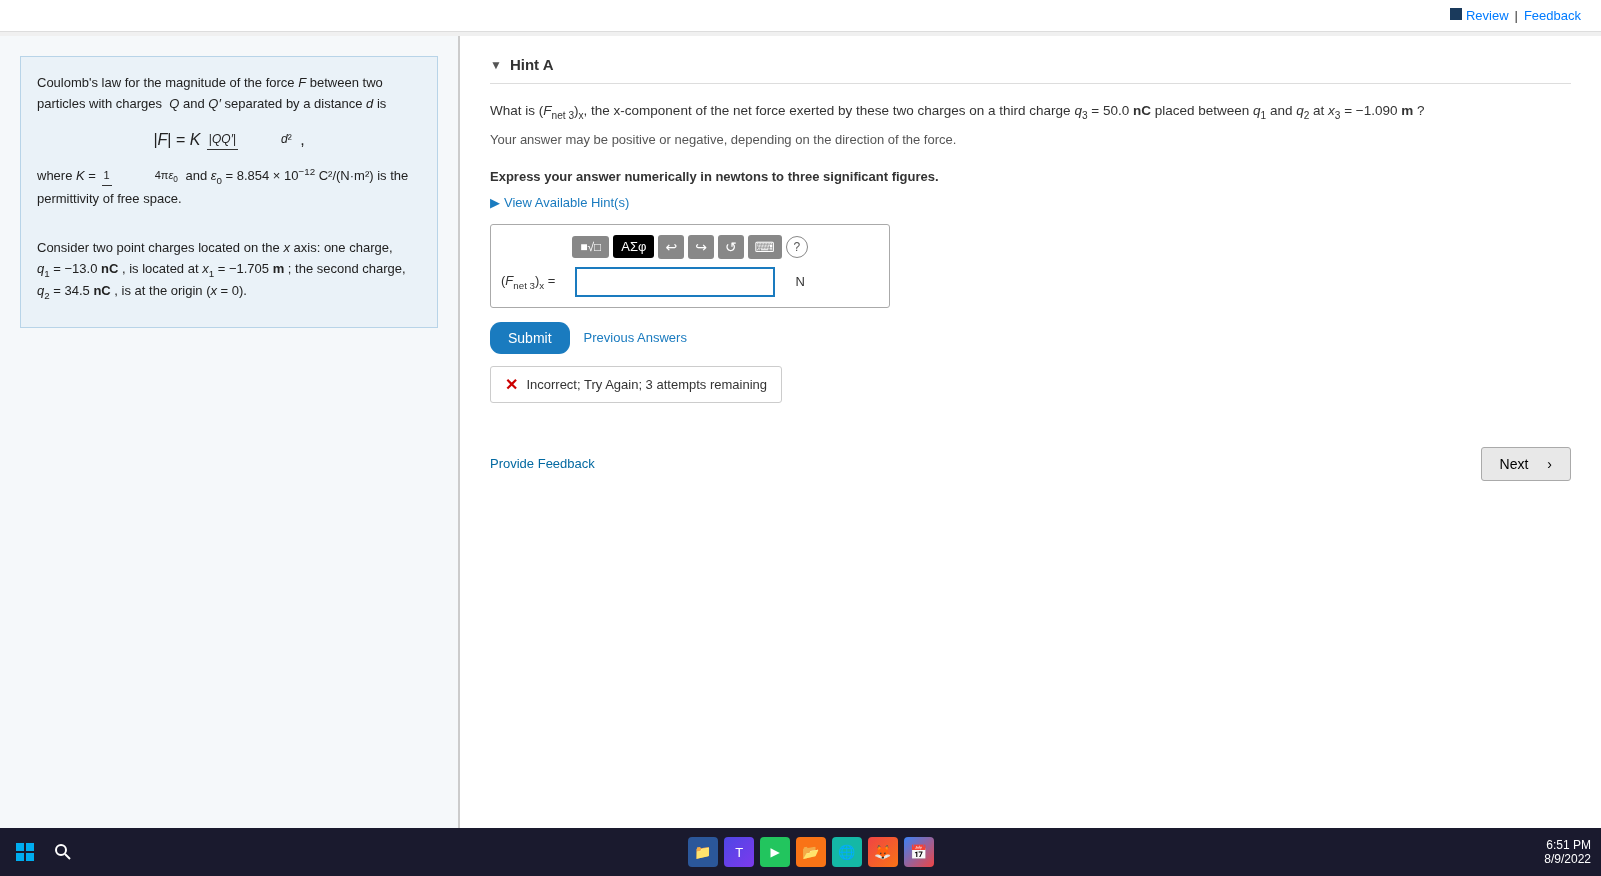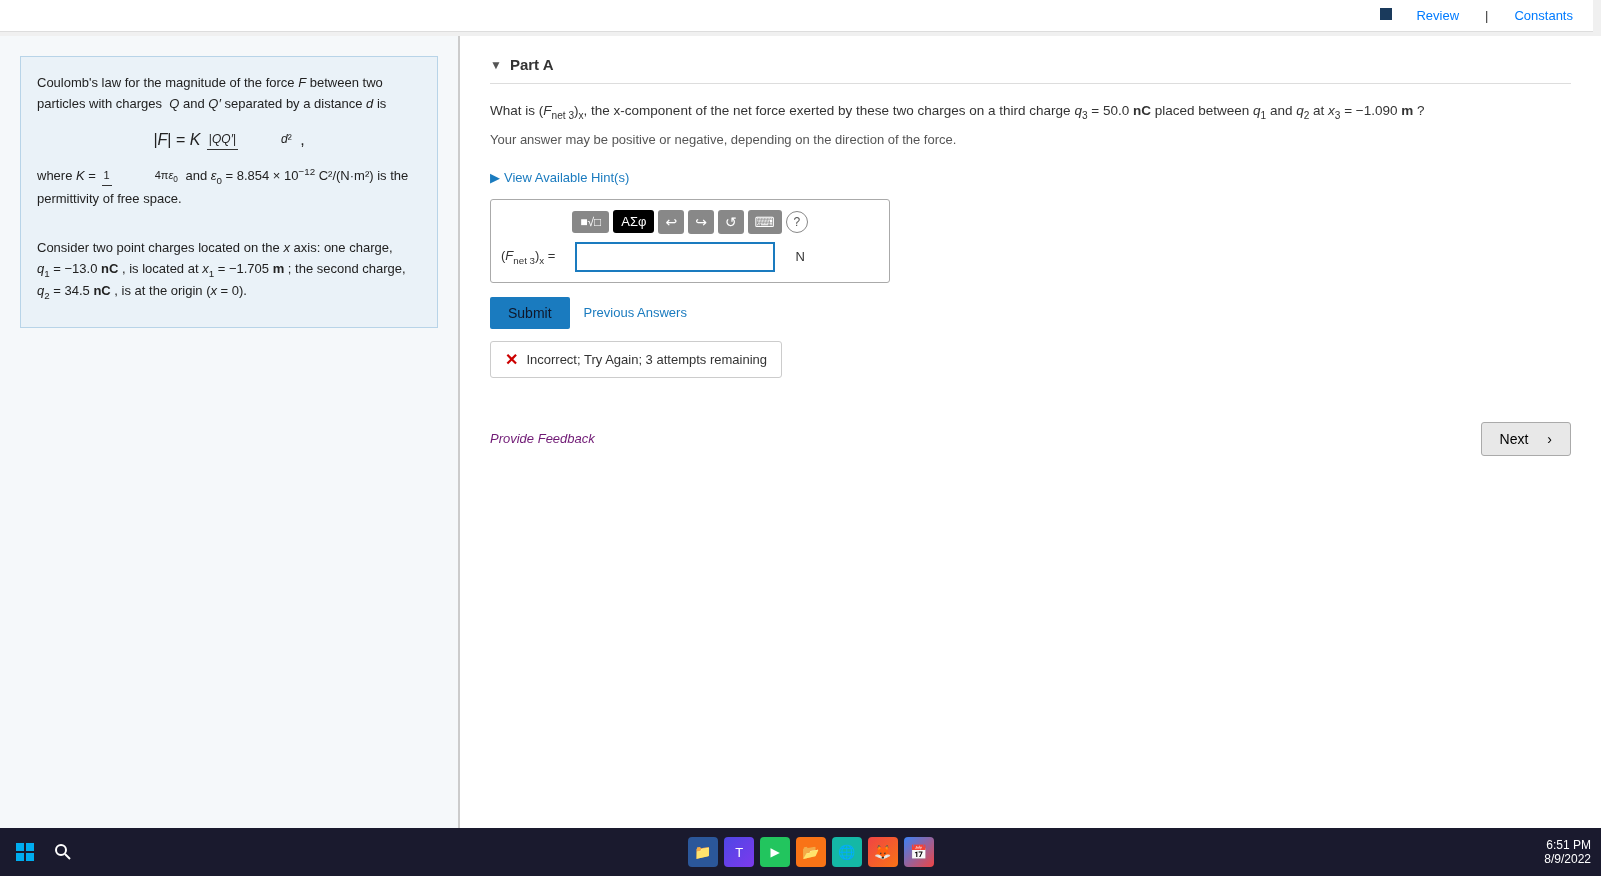--- a/index.html
+++ b/index.html
@@ -1,24 +1,23 @@
 <!DOCTYPE html>
 <html><head>
   <meta charset="utf-8">
   <style>
     * { box-sizing: border-box; margin: 0; padding: 0; }
     body { font-family: Arial, sans-serif; font-size: 14px; background: #f0f0f0; overflow-x: hidden; }
 
     .top-bar {
-      position: fixed; top: 0; right: 8px; left: 0;
+      position: fixed; top: 0; right: 0; left: 0;
       background: white; z-index: 100;
       display: flex; justify-content: flex-end;
       padding: 8px 20px; border-bottom: 1px solid #ddd;
       font-size: 13px;
-      gap: 20px;
     }
     .top-bar a { color: #007bff; text-decoration: none; }
     .top-bar .separator { margin: 0 6px; color: #333; }
     .review-icon { display: inline-block; width: 12px; height: 12px; background: #1a3a5c; margin-right: 4px; vertical-align: middle; }
 
     .main-container {
       display: flex;
       margin-top: 36px;
       min-height: calc(100vh - 36px - 48px);
     }
@@ -101,38 +100,38 @@
       border: 2px solid #1a7bbf;
       padding: 5px 8px;
       font-size: 14px;
       width: 200px;
       outline: none;
     }
     .unit-label { font-size: 13px; color: #333; }
 
     .submit-row { display: flex; align-items: center; gap: 14px; margin-bottom: 12px; }
     .submit-btn {
-      background: #1a7bbf; color: #0f172a; border: none;
-      padding: 8px 18px; font-size: 14px; cursor: pointer; border-radius: 2px;
+      background: #1a7bbf; color: #ffffff; border: none;
+      padding: 8px 18px; font-size: 14px; cursor: pointer; border-radius: 11px;
     }
     .previous-answers-link { color: #1a7bbf; text-decoration: none; font-size: 13px; cursor: pointer; }
 
     .error-box {
       display: inline-flex; align-items: center; gap: 8px;
       border: 1px solid #ccc; border-radius: 3px;
       background: #fff; padding: 8px 14px;
       font-size: 13px; color: #333;
     }
     .error-x { color: #cc0000; font-size: 16px; font-weight: bold; }
 
     .bottom-actions {
       display: flex; justify-content: space-between; align-items: center;
       margin-top: 30px; padding-top: 14px;
     }
-    .provide-feedback { color: #701a75; text-decoration: none; font-size: 13px; font-style: italic; }
+    .provide-feedback { color: #0369a1; text-decoration: none; font-size: 13px; }
     .next-btn {
       background: #e8e8e8; border: 1px solid #aaa;
       padding: 8px 18px; font-size: 14px; cursor: pointer; border-radius: 3px;
       display: flex; align-items: center; gap: 19px;
     }
 
     
     .taskbar {
       position: fixed; bottom: 0; left: 0; right: 0;
       height: 48px; background: #1a1a2e;
@@ -158,21 +157,21 @@
     sup { font-size: 0.75em; vertical-align: super; }
     sub { font-size: 0.75em; vertical-align: sub; }
   </style>
 </head>
 <body>
 
 <div class="top-bar">
   <span class="review-icon"></span>
   <a href="#">Review</a>
   <span class="separator">|</span>
-  <a href="#">Constants</a>
+  <a href="#">Feedback</a>
 </div>
 
 <div class="main-container">
 
   <div class="left-panel">
     <div class="left-panel-inner">
       <p>
         Coulomb's law for the magnitude of the force <em>F</em> between two particles with charges &nbsp;<em>Q</em> and <em>Q′</em> separated by a distance <em>d</em> is
       </p>
       <div class="formula-block">
@@ -198,29 +197,30 @@
         <em>q</em><sub>2</sub> = 34.5 <strong>nC</strong> , is at the origin (<em>x</em> = 0).
       </p>
     </div>
   </div>
 
   <div class="right-panel">
 
     
     <div class="part-header">
       <span class="collapse-arrow">▼</span>
-      <span>Part A</span>
+      <span>Hint A</span>
     </div>
 
     
     <p class="question-text">
       What is (<em>F</em><sub>net 3</sub>)<sub>x</sub>, the x-component of the net force exerted by these two charges on a third charge <em>q</em><sub>3</sub> = 50.0 <strong>nC</strong> placed between <em>q</em><sub>1</sub> and <em>q</em><sub>2</sub> at <em>x</em><sub>3</sub> = −1.090 <strong>m</strong> ?
     </p>
 
     <p class="answer-direction">Your answer may be positive or negative, depending on the direction of the force.</p>
+    <p class="answer-format">Express your answer numerically in newtons to three significant figures.</p>
 
     
     <a href="#" class="hint-link">
       <span>▶</span>
       <span>View Available Hint(s)</span>
     </a>
 
     
     <div class="answer-box">
 

